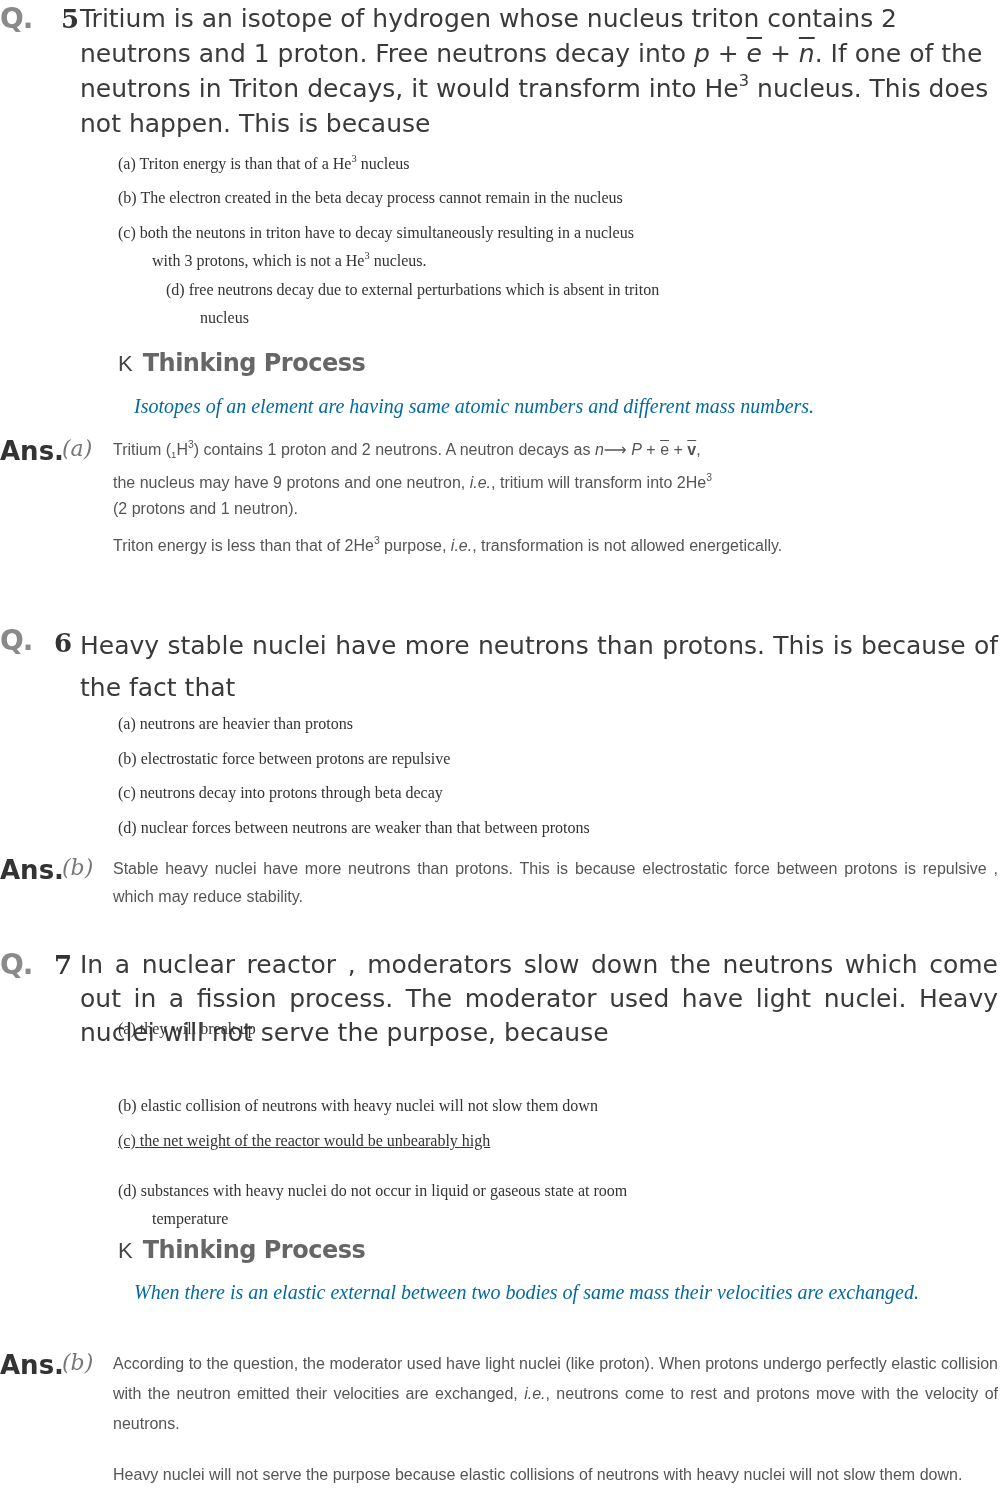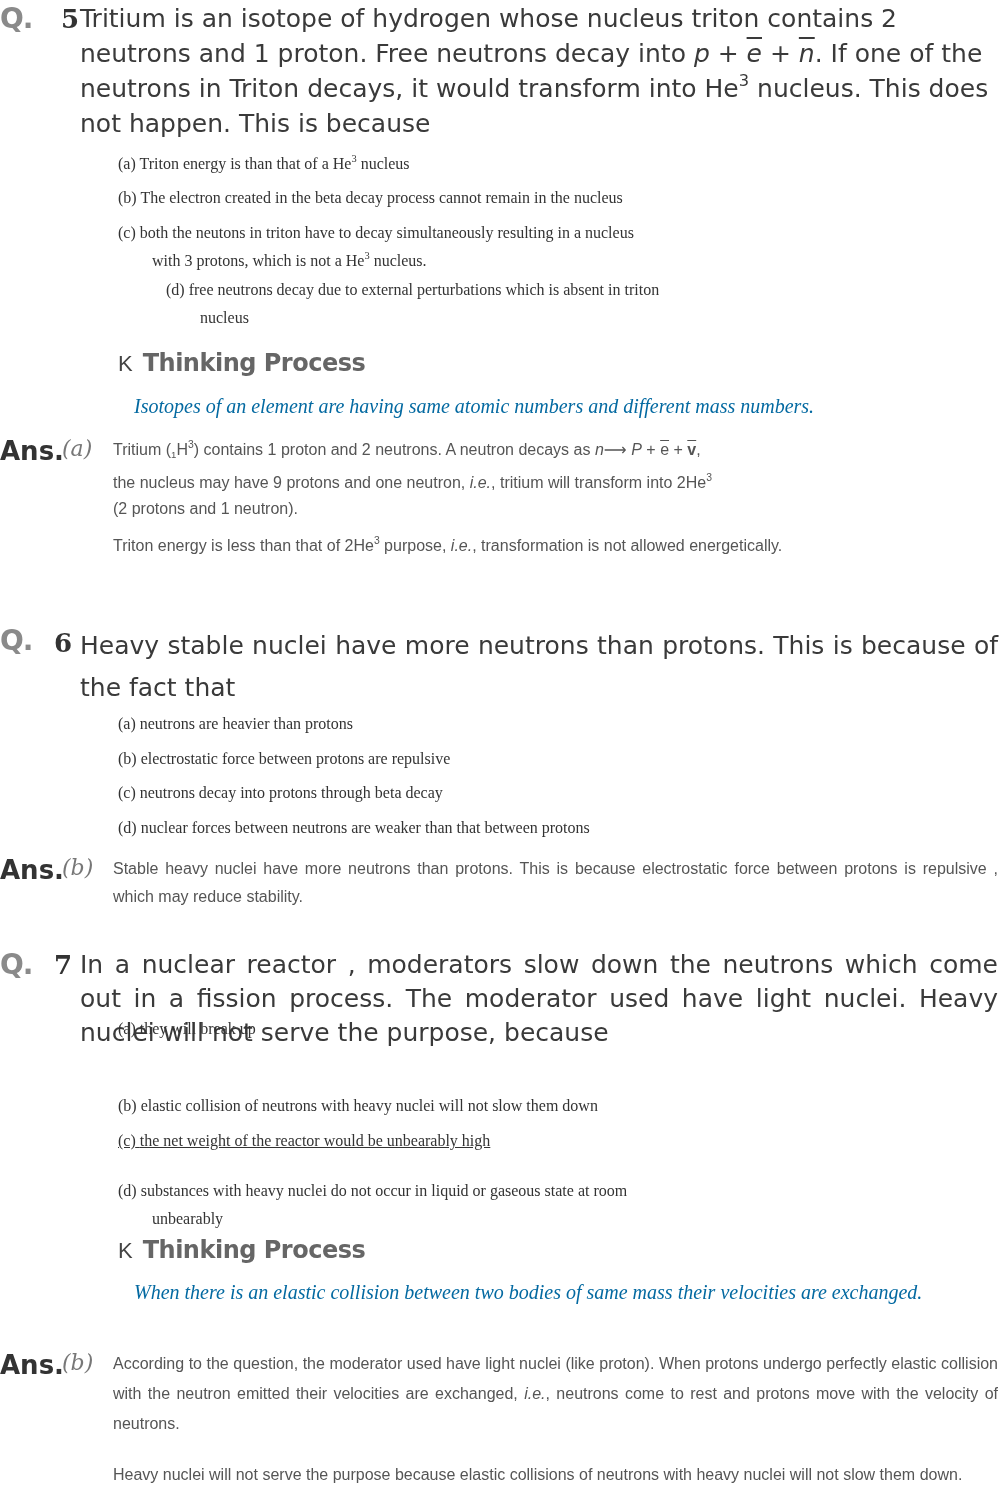--- a/index.html
+++ b/index.html
@@ -84,27 +84,27 @@
 <div>
   <span class="qmark" style="top:948px;">Q.</span>
   <span class="qnum" style="top:950px; left:54px;">7</span>
   <div class="qtext" style="top:948px; line-height:34px;">In a nuclear reactor , moderators slow down the neutrons which come out in a fission process. The moderator used have light nuclei. Heavy nuclei will not serve the purpose, because</div>
 
   <div class="opt" style="top:1015px;"><span>(a)</span> <span>they will break up</span></div>
   <div class="opt" style="top:1092px;"><span>(b)</span> <span>elastic collision of neutrons with heavy nuclei will not slow them down</span></div>
   <div class="opt" style="top:1127px;text-decoration:underline;"><span>(c)</span> <span>the net weight of the reactor would be unbearably high</span></div>
   <div class="opt" style="top:1161px;margin-top:16px;">
     <span>(d)</span> <span>substances with heavy nuclei do not occur in liquid or gaseous state at room</span><br>
-    <span style="padding-left:34px;">unbearably</span>
+    <span style="padding-left:34px;">temperature</span>
   </div>
 
   <div class="tp-head" style="top:1236px;">
     <span class="tp-k">K</span><span class="tp-title">Thinking Process</span>
   </div>
-  <div class="tp-body" style="top:1278px; width:800px;">When there is an elastic collision between two bodies of same mass their velocities are exchanged.</div>
+  <div class="tp-body" style="top:1278px; width:800px;">When there is an elastic external between two bodies of same mass their velocities are exchanged.</div>
 
   <span class="ans-lbl" style="top:1350px;">Ans.</span>
   <span class="ans-opt" style="top:1350px;">(b)</span>
   <div class="ans-body" style="top:1349px; line-height:30px;">
     <p><span>According to the question, the moderator used have light nuclei (like proton). When protons undergo perfectly elastic collision with the neutron emitted their velocities are exchanged,</span> <span class="it">i.e.</span><span>, neutrons come to rest and protons move with the velocity of neutrons.</span></p>
     <p style="margin-top:22px; line-height:28px;">Heavy nuclei will not serve the purpose because elastic collisions of neutrons with heavy nuclei will not slow them down.</p>
   </div>
 </div>
 
 </body></html>

